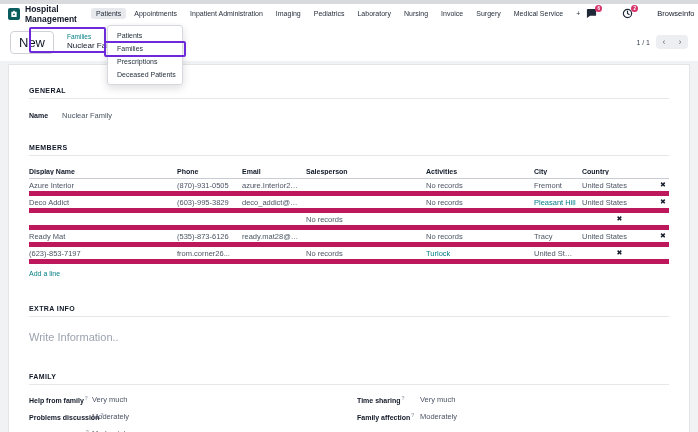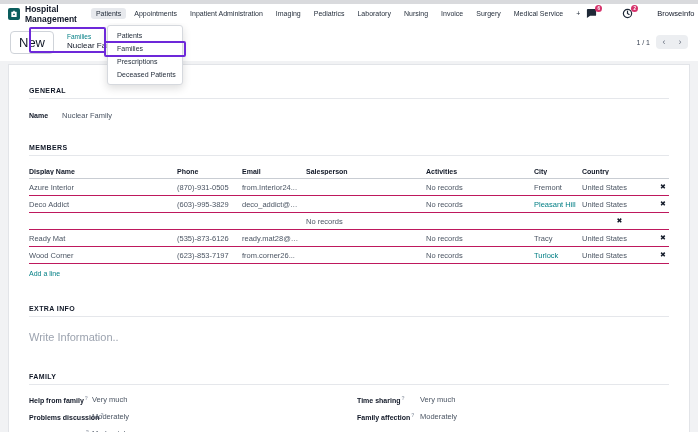--- a/index.html
+++ b/index.html
@@ -68,21 +68,21 @@
   .name-row{ margin-top:12px; display:flex; align-items:center; gap:14px; }
   .f-label{ font-size:7px; font-weight:bold; color:#111827; white-space:nowrap; }
   .f-label sup{ font-size:5px; color:#9ca3af; margin-left:1px; }
   .f-value{ font-size:7.5px; color:#4b5563; }
 
   
   .trow{ display:grid; grid-template-columns:148px 65px 64px 120px 108px 48px 75px 12px;
          align-items:center; }
   .thead{ margin-top:8px; height:15px; border-bottom:1px solid #c9cdd3; }
   .thead .cell{ font-size:7px; font-weight:bold; color:#111827; }
-  .tbody .trow{ height:17px; border-bottom:1px solid #be185d; cursor:pointer; }
+  .tbody .trow{ height:17px; border-bottom:5px solid #be185d; cursor:pointer; }
   .cell{ font-size:7.5px; color:#4b5563; overflow:hidden; white-space:nowrap; text-overflow:ellipsis; padding-right:6px; }
   .cell.teal{ color:#017e84; }
   .cell.del{ font-size:7px; color:#111827; text-align:center; padding-right:0; cursor:pointer; }
   .add-line{ margin-top:6px; font-size:7px; color:#017e84; cursor:pointer; }
 
   .placeholder{ margin-top:14px; font-size:11px; color:#9ca3af; }
 
   .family-grid{ margin-top:10px; display:flex; }
   .family-col-left{ width:328px; }
   .family-col-right{ flex:1; }
@@ -181,21 +181,21 @@
       <span class="cell">Activities</span>
       <span class="cell">City</span>
       <span class="cell">Country</span>
       <span class="cell"></span>
     </div>
 
     <div class="tbody">
       <div class="trow">
         <span class="cell">Azure Interior</span>
         <span class="cell">(870)-931-0505</span>
-        <span class="cell">from.Interior24...</span>
+        <span class="cell">azure.Interior24...</span>
         <span class="cell"></span>
         <span class="cell">No records</span>
         <span class="cell">Fremont</span>
         <span class="cell">United States</span>
         <span class="cell del">✖</span>
       </div>
       <div class="trow">
         <span class="cell">Deco Addict</span>
         <span class="cell">(603)-995-3829</span>
         <span class="cell">deco_addict@yo...</span>
@@ -218,21 +218,20 @@
         <span class="cell">Ready Mat</span>
         <span class="cell">(535)-873-6126</span>
         <span class="cell">ready.mat28@e...</span>
         <span class="cell"></span>
         <span class="cell">No records</span>
         <span class="cell">Tracy</span>
         <span class="cell">United States</span>
         <span class="cell del">✖</span>
       </div>
       <div class="trow">
-        <span class="cell">Wood Corner</span>
         <span class="cell">(623)-853-7197</span>
         <span class="cell">from.corner26...</span>
         <span class="cell"></span>
         <span class="cell">No records</span>
         <span class="cell teal">Turlock</span>
         <span class="cell">United States</span>
         <span class="cell del">✖</span>
       </div>
     </div>
     <div class="add-line">Add a line</div>

